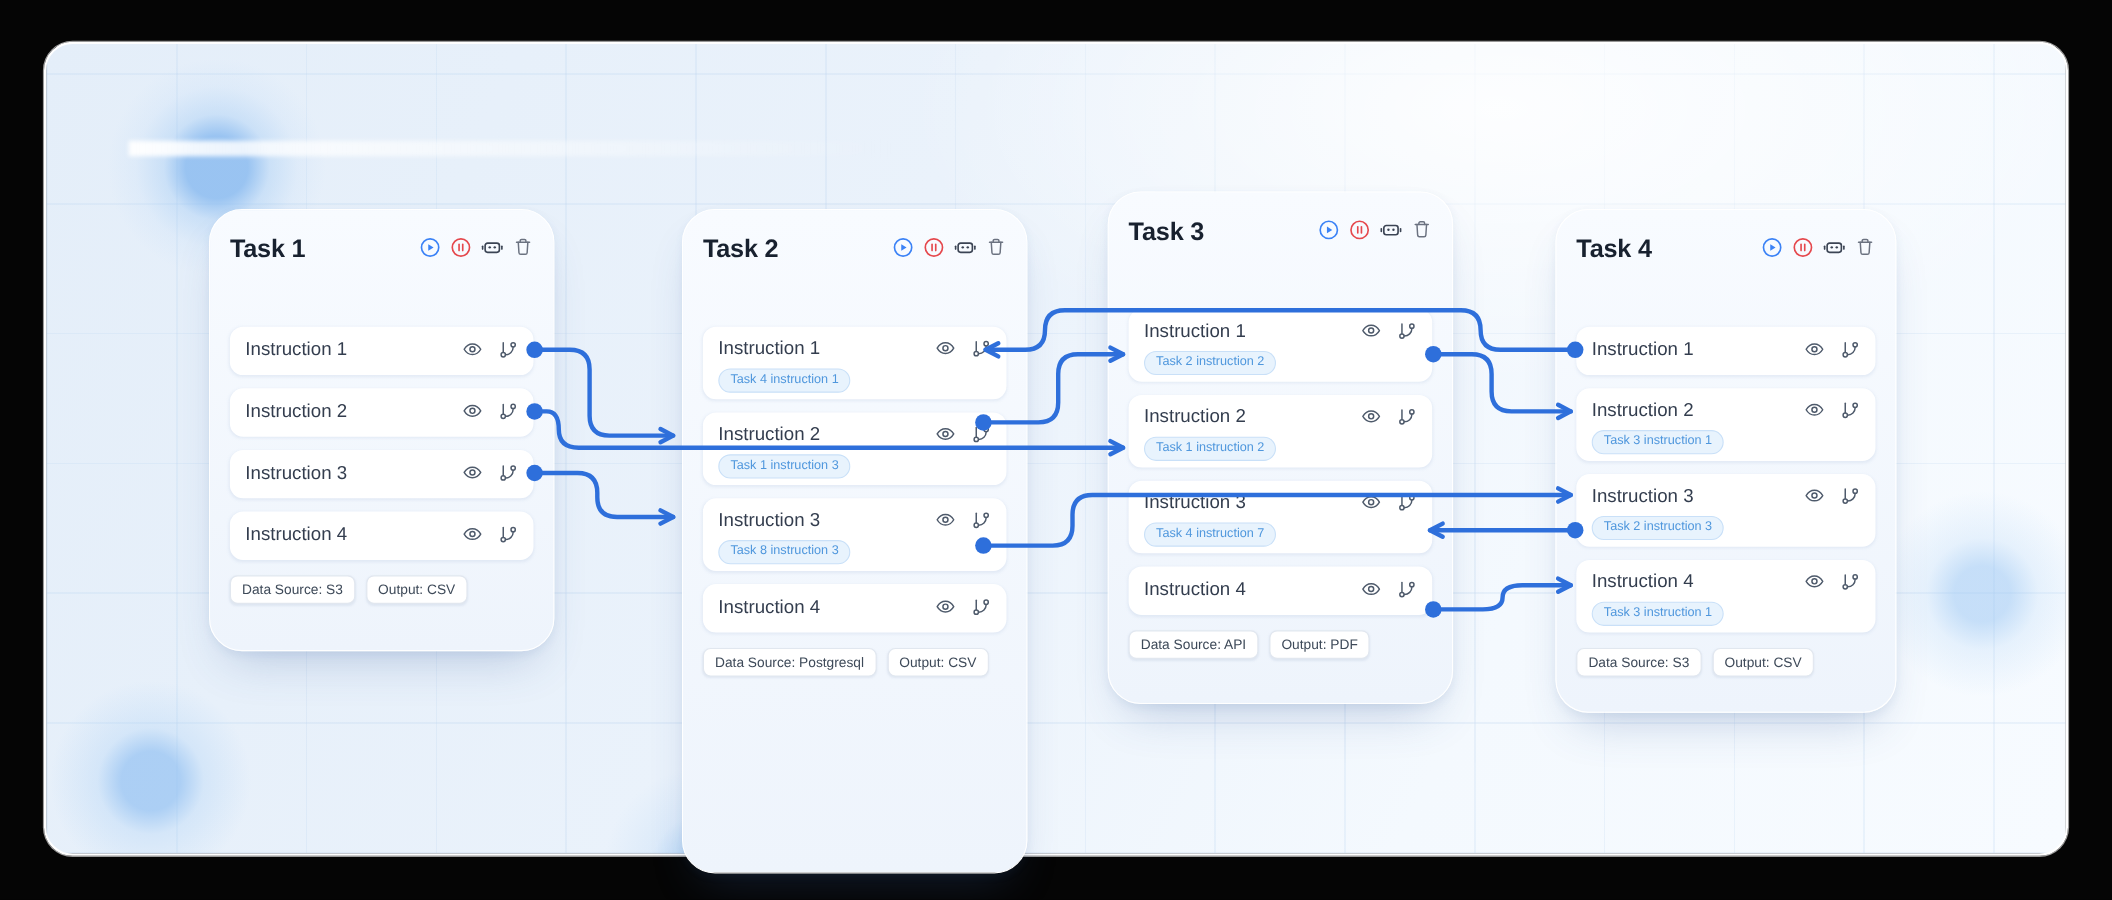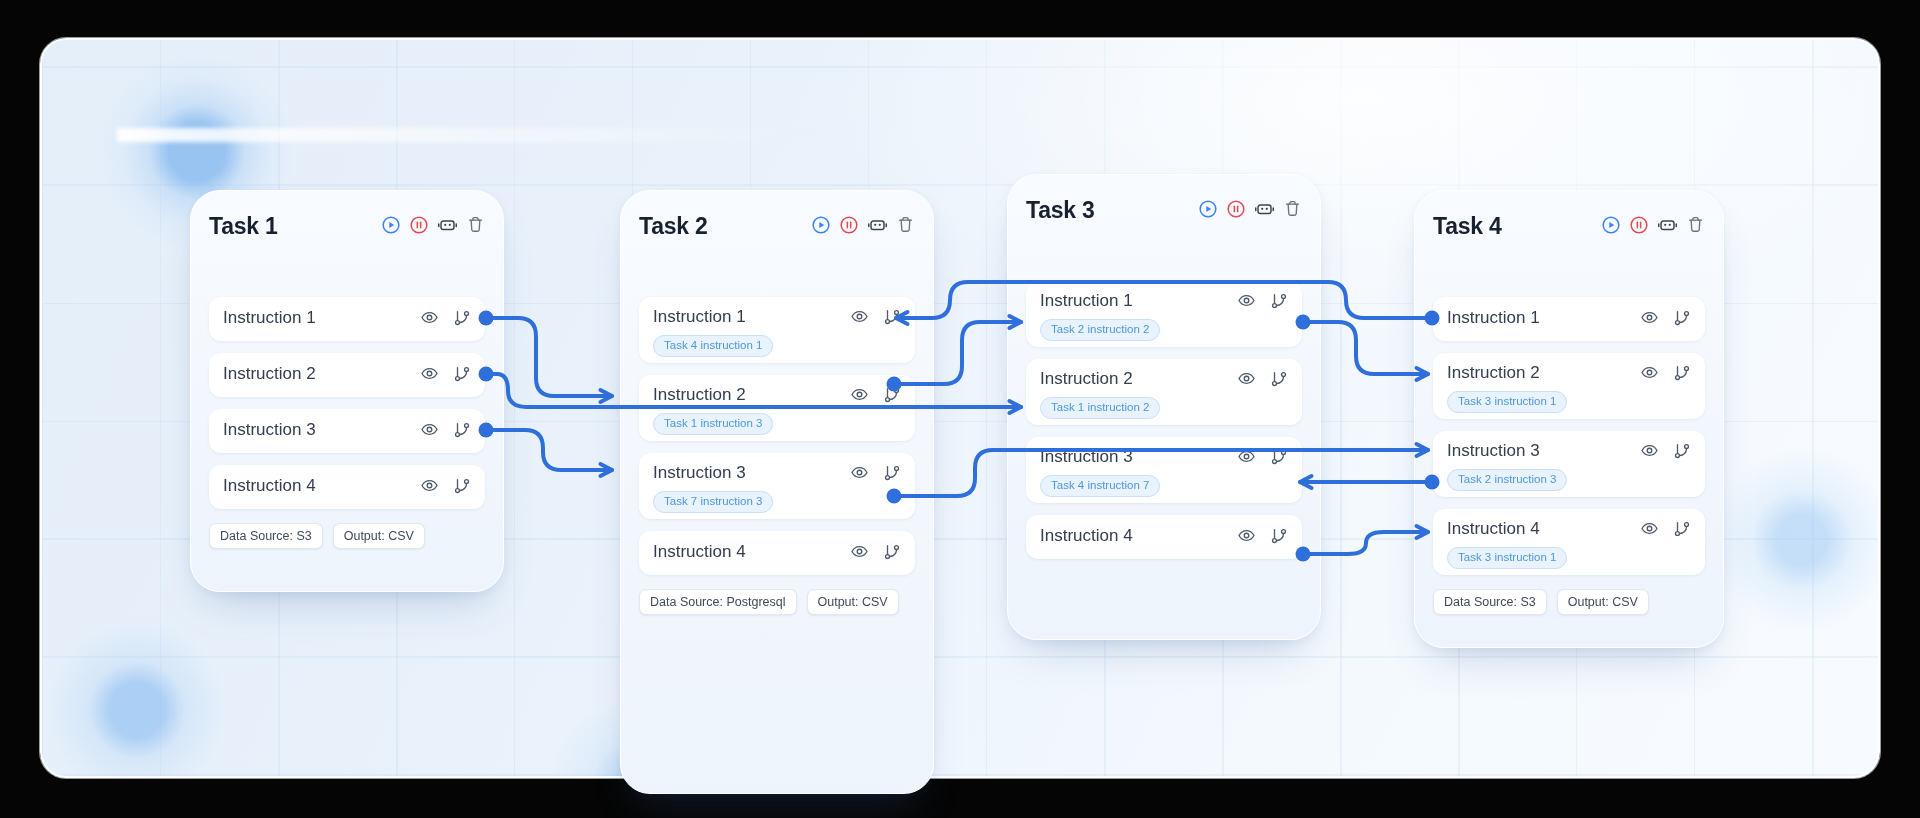--- a/index.html
+++ b/index.html
@@ -319,21 +319,21 @@
                 <button class="icon-btn">
                   <span><svg width="18" height="18" viewBox="0 0 24 24" fill="none" stroke="#4e5a6b" stroke-width="1.8" stroke-linecap="round" stroke-linejoin="round">
                       <line x1="6" y1="3.5" x2="6" y2="15"></line>
                       <circle cx="18" cy="6" r="2.6"></circle>
                       <circle cx="6" cy="18" r="2.6"></circle>
                       <path d="M18 9a9 9 0 0 1-9 9"></path>
                     </svg></span>
                 </button>
               </div>
             </div>
-            <span class="badge">Task 7 instruction 3</span>
+            <span class="badge">Task 8 instruction 3</span>
           </div>
           <div class="row plain">
             <div class="row-main">
               <span class="row-label">Instruction 4</span>
               <div class="row-icons">
                 <button class="icon-btn">
                   <span><svg width="19" height="19" viewBox="0 0 24 24" fill="none" stroke="#4e5a6b" stroke-width="1.7" stroke-linejoin="round">
                       <path d="M2.5 12S6 5.9 12 5.9 21.5 12 21.5 12 18 18.1 12 18.1 2.5 12 2.5 12Z"></path>
                       <circle cx="12" cy="12" r="2.9"></circle>
                     </svg></span>
@@ -472,20 +472,24 @@
                       <line x1="6" y1="3.5" x2="6" y2="15"></line>
                       <circle cx="18" cy="6" r="2.6"></circle>
                       <circle cx="6" cy="18" r="2.6"></circle>
                       <path d="M18 9a9 9 0 0 1-9 9"></path>
                     </svg></span>
                 </button>
               </div>
             </div>
           </div>
         </div>
+        <div class="tags">
+          <span class="tag">Data Source: API</span>
+          <span class="tag">Output: PDF</span>
+        </div>
       </div>
       <div class="task-card t4">
         <div class="card-header">
           <div class="card-title">Task 4</div>
           <div class="card-actions">
             <button class="action-btn">
               <span><svg width="20" height="20" viewBox="0 0 24 24">
                   <circle cx="12" cy="12" r="9.4" fill="none" stroke="#3b82f6" stroke-width="1.8"></circle>
                   <path d="M10 8.4 L15.8 12 L10 15.6 Z" fill="#3b82f6"></path>
                 </svg></span>

